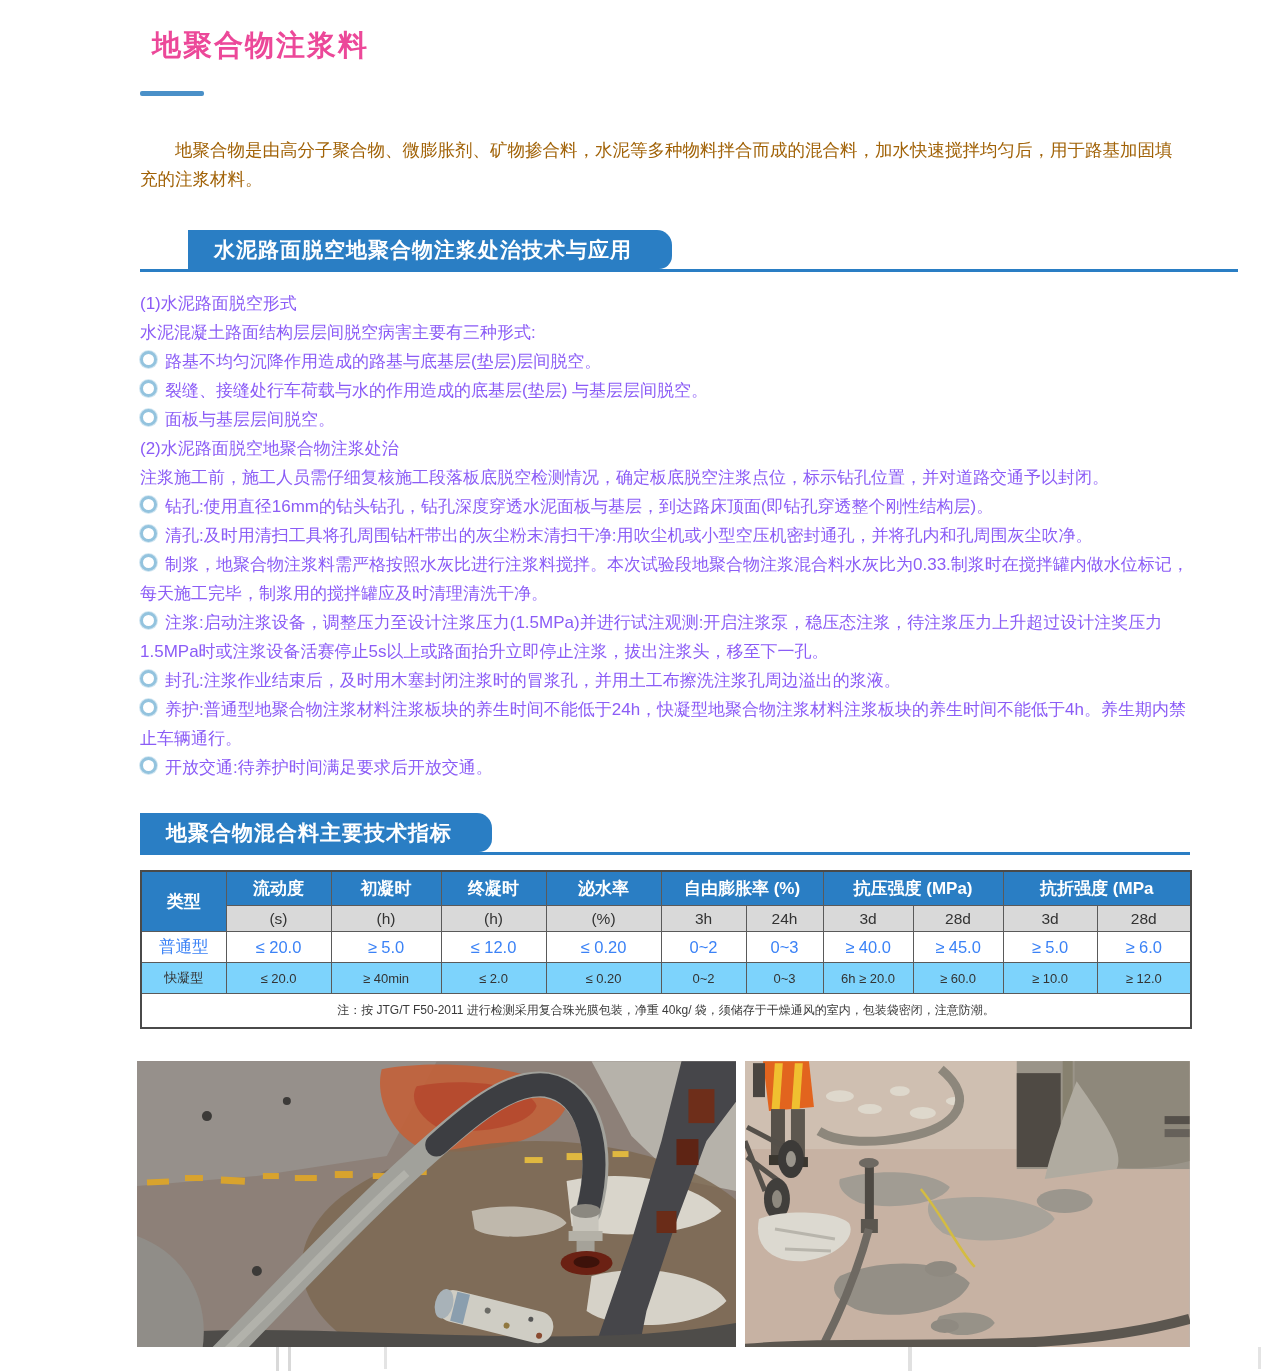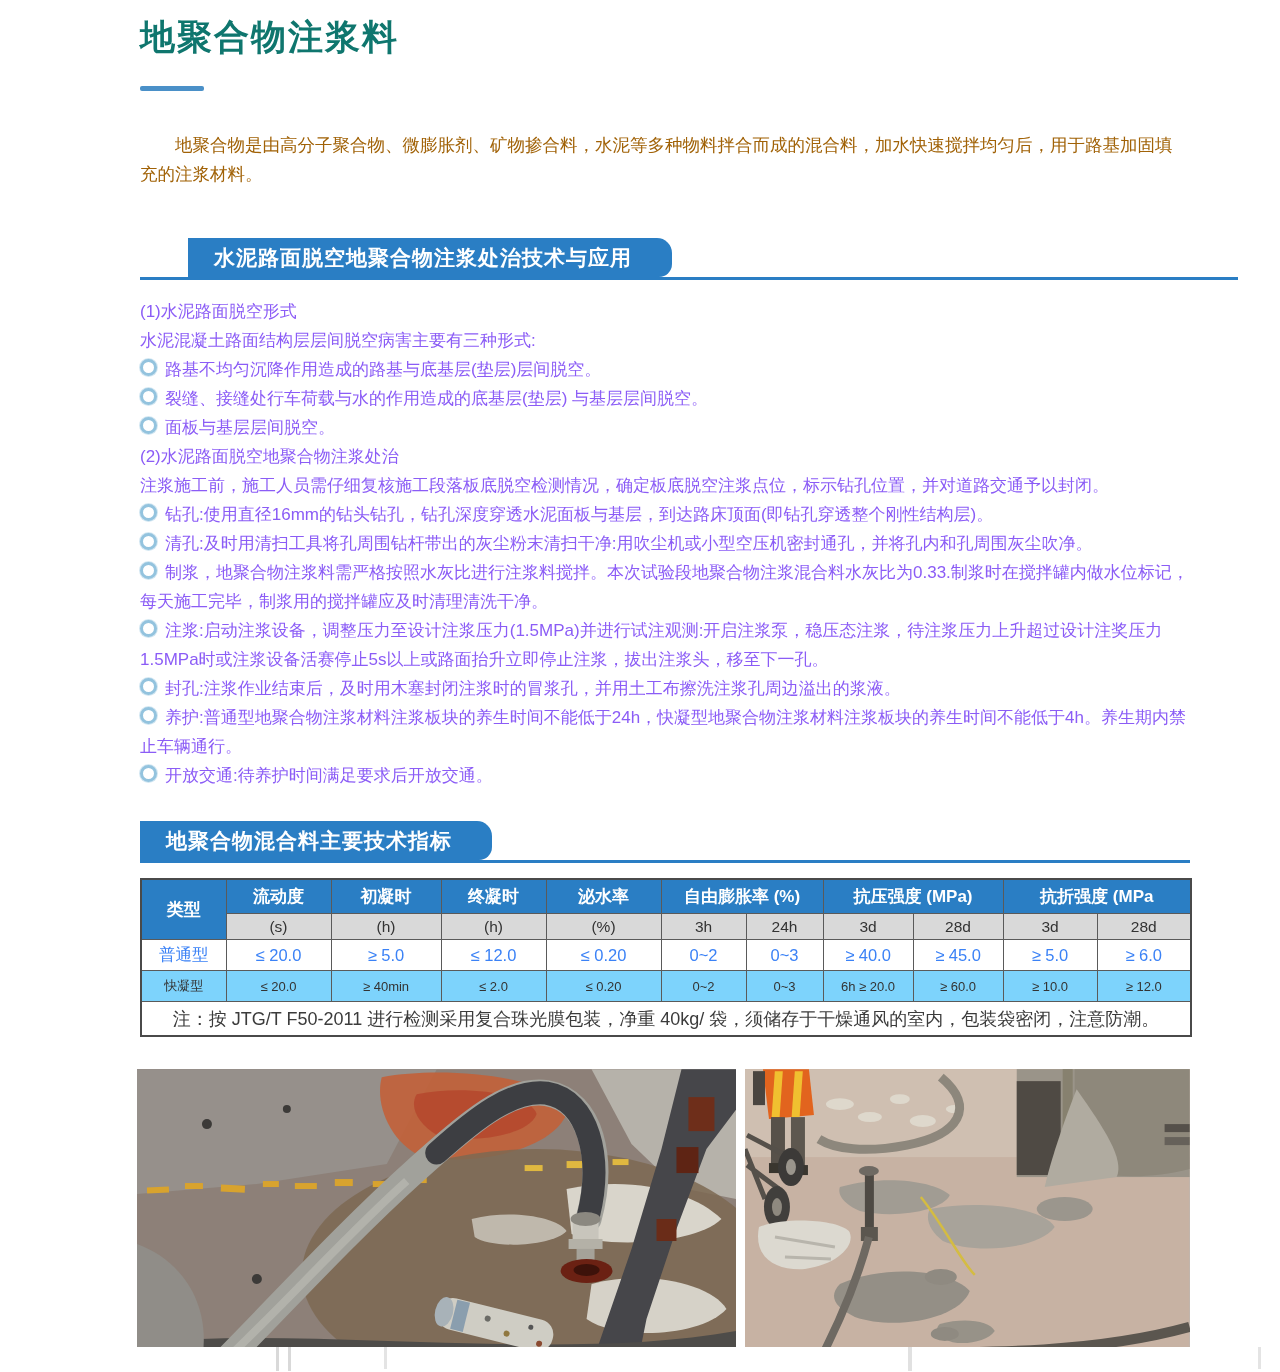--- a/index.html
+++ b/index.html
@@ -5,34 +5,34 @@
   html,body{margin:0;padding:0;background:#ffffff;}
   body{
     width:1280px;height:1372px;overflow:hidden;position:relative;
     font-family:"Liberation Sans","DejaVu Sans",sans-serif;
     color:#4c4c4c;
   }
   .page{padding-left:140px;padding-top:14px;}
   .content{width:1050px;}
 
   h1.page-title{
-    margin:0;font-size:35px;font-weight:bold;color:#0f766e;letter-spacing:2px;
+    margin:12px;font-size:29px;font-weight:bold;color:#ec4899;letter-spacing:2px;
   }
   .title-dash{
     width:64px;height:5px;background:#4a90c8;border-radius:2px;margin-top:25px;
   }
   p.intro{
     margin:40px 0 0 0;width:1048px;
     font-size:17.5px;line-height:29px;color:#a16207;text-indent:2em;
   }
 
   .section-banner{
     width:1050px;border-bottom:3px solid #2a7ec4;font-size:0;
   }
-  .section-banner.first{margin-top:49px;padding-left:48px;}
+  .section-banner.first{margin-top:36px;padding-left:48px;}
   .section-banner.second{margin-top:31px;}
   .banner-box{
     display:inline-block;background:#2a7ec4;color:#ffffff;
     font-weight:bold;font-size:21px;line-height:1;
     padding:9px 40px 9px 26px;border-radius:0 15px 13px 0;
     letter-spacing:1px;
   }
 
   .textblock{margin-top:17px;width:1050px;}
   .textblock p{margin:0;font-size:17px;line-height:29px;color:#8b5cf6;}
@@ -49,21 +49,21 @@
   }
   table.spec td,table.spec th{
     border:1px solid #5a5a5a;text-align:center;vertical-align:middle;
     padding:0;overflow:hidden;white-space:nowrap;
   }
   tr.hrow1 th{background:#2a7ec4;color:#ffffff;font-size:17px;font-weight:bold;height:33px;}
   th.typecell{background:#2a7ec4;color:#ffffff;font-size:17px;font-weight:bold;margin-left:19px;}
   tr.hrow2 td{background:#d9d9d9;color:#333;font-size:15.5px;height:25px;}
   tr.drow1 td{background:#ffffff;color:#3b82f6;font-size:16.5px;height:30px;}
   tr.drow2 td{background:#7dd3fc;color:#333;font-size:13px;height:30px;}
-  tr.noterow td{background:#ffffff;color:#3b3b3b;font-size:18px;height:33px;border-radius:12px;}
+  tr.noterow td{background:#ffffff;color:#3b3b3b;font-size:12px;height:33px;border-radius:12px;}
 
   .photos{
     margin-top:32px;margin-left:-3px;display:flex;gap:9px;align-items:flex-start;
   }
   .photo{display:block;background:#bbb;}
 
   .bottom-strip{position:absolute;left:0;top:1347px;width:1280px;height:25px;background:#fff;}
   .bstub{position:absolute;top:0;background:#d9d9d9;}
 </style>
 </head>

